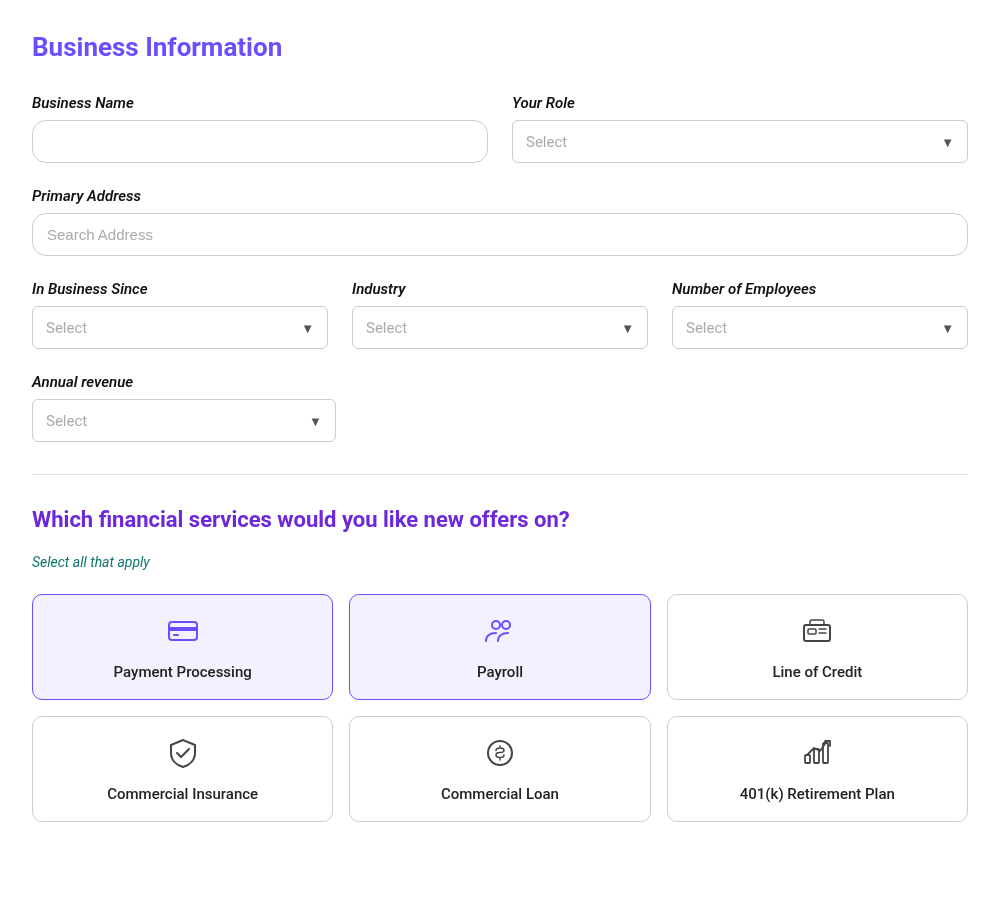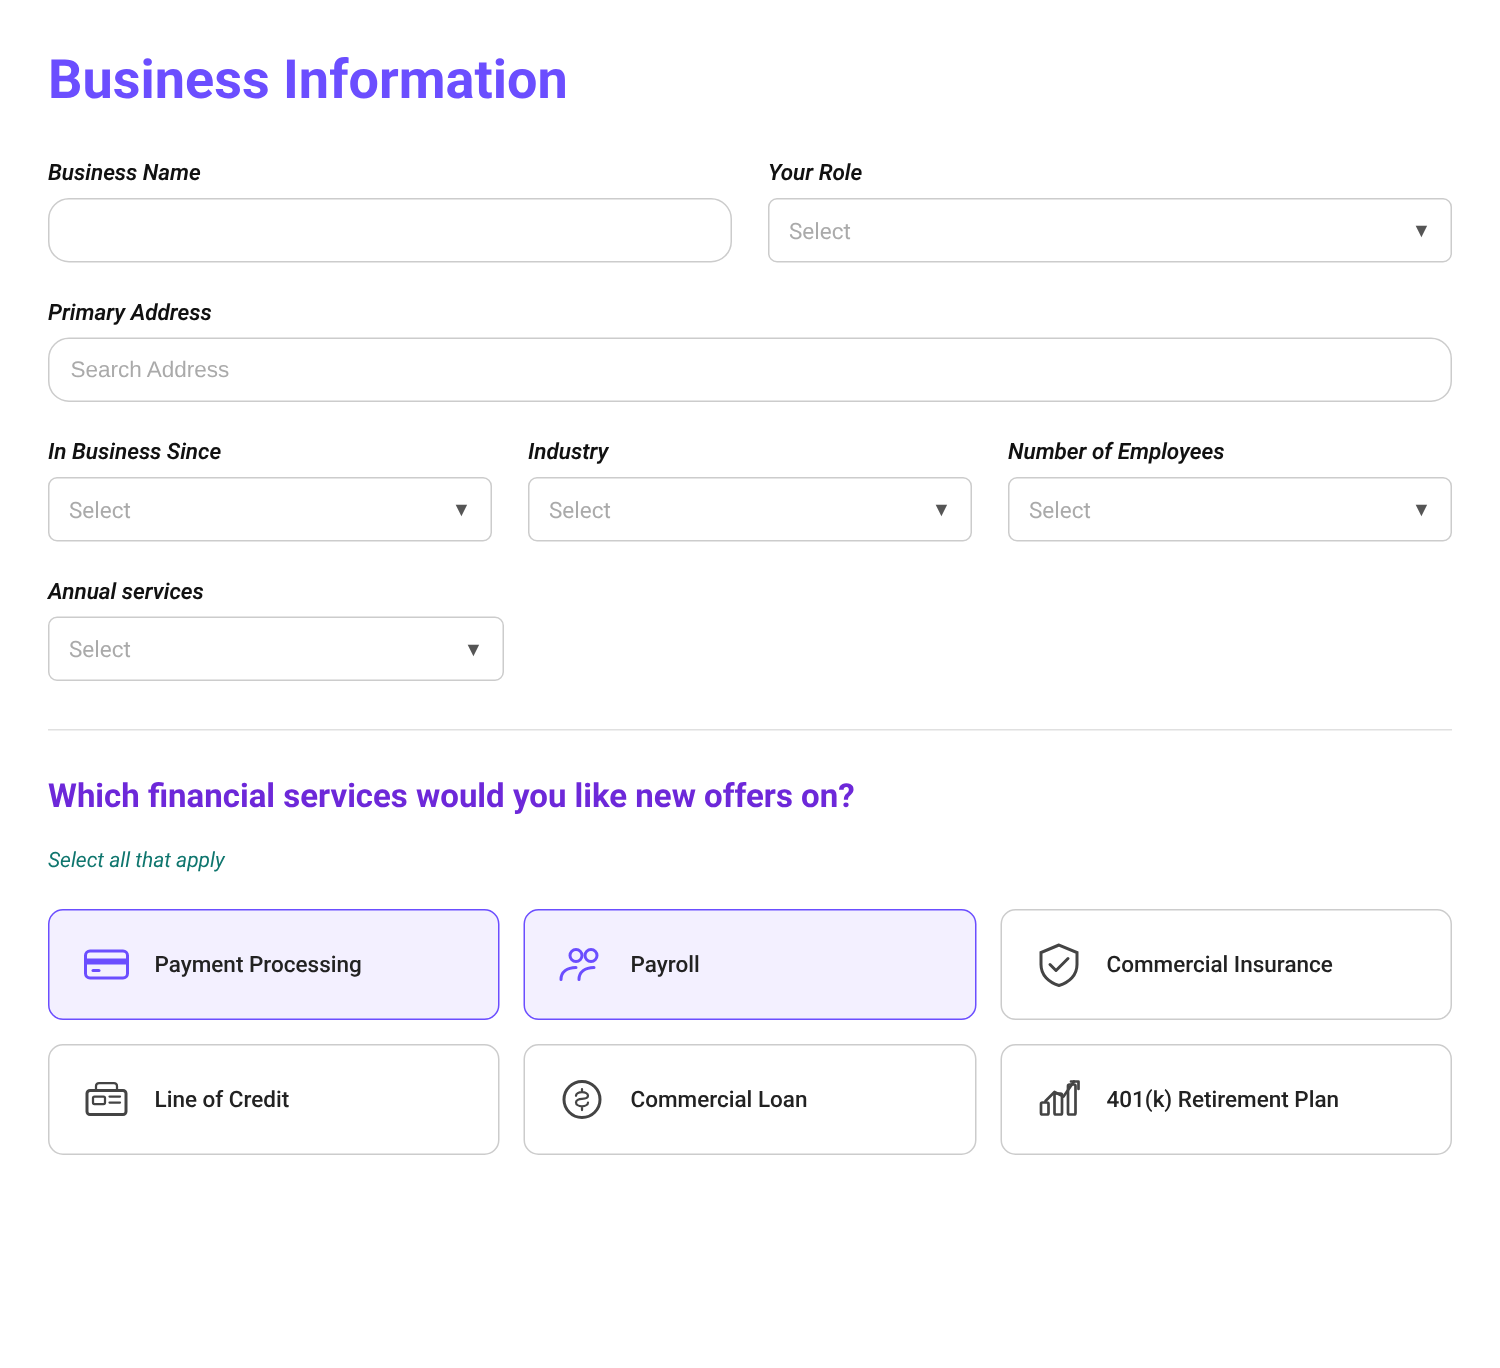--- a/index.html
+++ b/index.html
@@ -6,21 +6,21 @@
     body {
       font-family: -apple-system, BlinkMacSystemFont, 'Segoe UI', Roboto, sans-serif;
       background: #fff;
       color: #222;
       padding: 32px 32px;
       max-width: 1000px;
     }
 
     .page-title {
       color: #6B4EFF;
-      font-size: 36px;
+      font-size: 26px;
       font-weight: 700;
       margin-bottom: 32px;
     }
 
     .row {
       display: flex;
       gap: 24px;
       margin-bottom: 24px;
     }
 
@@ -123,20 +123,21 @@
       gap: 14px;
       border: 1.5px solid #ccc;
       border-radius: 10px;
       padding: 18px 20px;
       cursor: pointer;
       font-size: 15px;
       font-weight: 500;
       color: #222;
       background: #fff;
       transition: border-color 0.15s, background 0.15s;
+      flex-direction: column;
     }
 
     .service-card.selected {
       border-color: #6B4EFF;
       background: #f3f0ff;
     }
 
     .service-icon {
       width: 36px;
       height: 36px;
@@ -230,21 +231,21 @@
         <option value="200+">200+</option>
       </select>
       <span class="select-arrow">▼</span>
       <span style="position:absolute;left:14px;top:50%;transform:translateY(-50%);color:#aaa;pointer-events:none;font-size:15px;">Select</span>
     </div>
   </div>
 </div>
 
 <div class="row" style="margin-bottom: 0;">
   <div class="field" style="flex: 0 0 calc(33.33% - 8px);">
-    <label class="field-label">Annual services</label>
+    <label class="field-label">Annual revenue</label>
     <div class="select-wrapper">
       <select style="color: rgb(170, 170, 170);">
         <option value="" disabled="" selected=""></option>
         <option value="0-100k">$0 - $100K</option>
         <option value="100k-500k">$100K - $500K</option>
         <option value="500k-1m">$500K - $1M</option>
         <option value="1m-5m">$1M - $5M</option>
         <option value="5m+">$5M+</option>
       </select>
       <span class="select-arrow">▼</span>
@@ -279,43 +280,43 @@
         <path d="M2 26c0-5 4-8 10-8" stroke="#6B4EFF" stroke-width="2" stroke-linecap="round" fill="none"></path>
         <path d="M14 26c0-5 4-8 10-8" stroke="#6B4EFF" stroke-width="2" stroke-linecap="round" fill="none"></path>
       </svg>
     </span>
     <span>Payroll</span>
   </div>
 
   <div class="service-card">
     <span class="service-icon icon-dark">
       <svg viewBox="0 0 32 32" fill="none" xmlns="http://www.w3.org/2000/svg">
-        <path d="M16 3L4 8v8c0 7 5 12 12 14 7-2 12-7 12-14V8L16 3z" stroke="#444" stroke-width="2" fill="none"></path>
-        <path d="M10 16l4 4 8-8" stroke="#444" stroke-width="2" stroke-linecap="round" stroke-linejoin="round" fill="none"></path>
-      </svg>
-    </span>
-    <span>Commercial Insurance</span>
-  </div>
-
-  <div class="service-card">
-    <span class="service-icon icon-dark">
-      <svg viewBox="0 0 32 32" fill="none" xmlns="http://www.w3.org/2000/svg">
         <rect x="3" y="10" width="26" height="16" rx="2" stroke="#444" stroke-width="2" fill="none"></rect>
         <rect x="7" y="14" width="8" height="5" rx="1" stroke="#444" stroke-width="1.5" fill="none"></rect>
         <line x1="18" y1="14" x2="25" y2="14" stroke="#444" stroke-width="1.5" stroke-linecap="round"></line>
         <line x1="18" y1="18" x2="25" y2="18" stroke="#444" stroke-width="1.5" stroke-linecap="round"></line>
         <path d="M9 10V7a2 2 0 012-2h10a2 2 0 012 2v3" stroke="#444" stroke-width="1.5" fill="none"></path>
       </svg>
     </span>
     <span>Line of Credit</span>
   </div>
 
   <div class="service-card">
     <span class="service-icon icon-dark">
       <svg viewBox="0 0 32 32" fill="none" xmlns="http://www.w3.org/2000/svg">
+        <path d="M16 3L4 8v8c0 7 5 12 12 14 7-2 12-7 12-14V8L16 3z" stroke="#444" stroke-width="2" fill="none"></path>
+        <path d="M10 16l4 4 8-8" stroke="#444" stroke-width="2" stroke-linecap="round" stroke-linejoin="round" fill="none"></path>
+      </svg>
+    </span>
+    <span>Commercial Insurance</span>
+  </div>
+
+  <div class="service-card">
+    <span class="service-icon icon-dark">
+      <svg viewBox="0 0 32 32" fill="none" xmlns="http://www.w3.org/2000/svg">
         <circle cx="16" cy="16" r="12" stroke="#444" stroke-width="2" fill="none"></circle>
         <path d="M16 9v2M16 21v2M12 13.5c0-1.4 1.8-2.5 4-2.5s4 1.1 4 2.5c0 1.4-1.8 2-4 2s-4 1.1-4 2.5C12 19.4 13.8 20.5 16 20.5s4-1.1 4-2.5" stroke="#444" stroke-width="1.5" stroke-linecap="round"></path>
       </svg>
     </span>
     <span>Commercial Loan</span>
   </div>
 
   <div class="service-card">
     <span class="service-icon icon-dark">
       <svg viewBox="0 0 32 32" fill="none" xmlns="http://www.w3.org/2000/svg">

